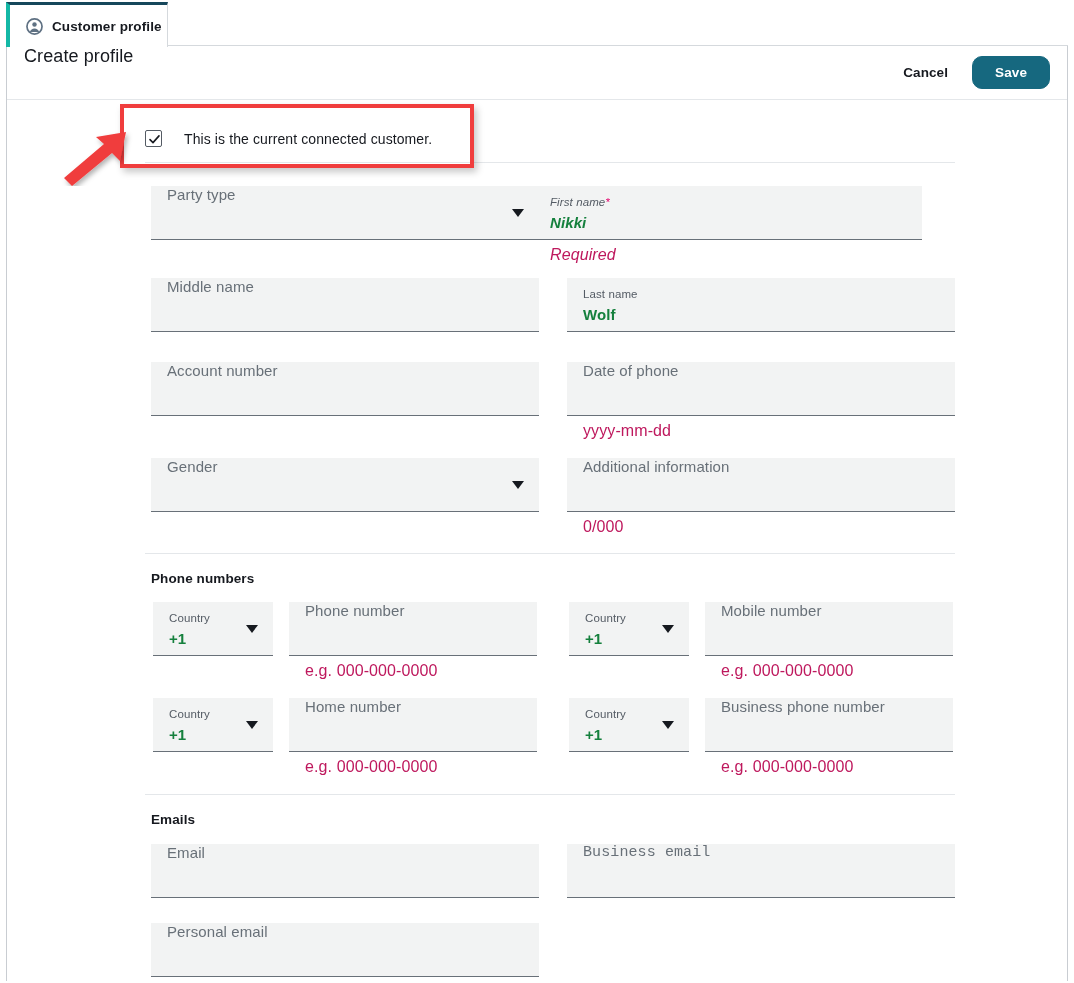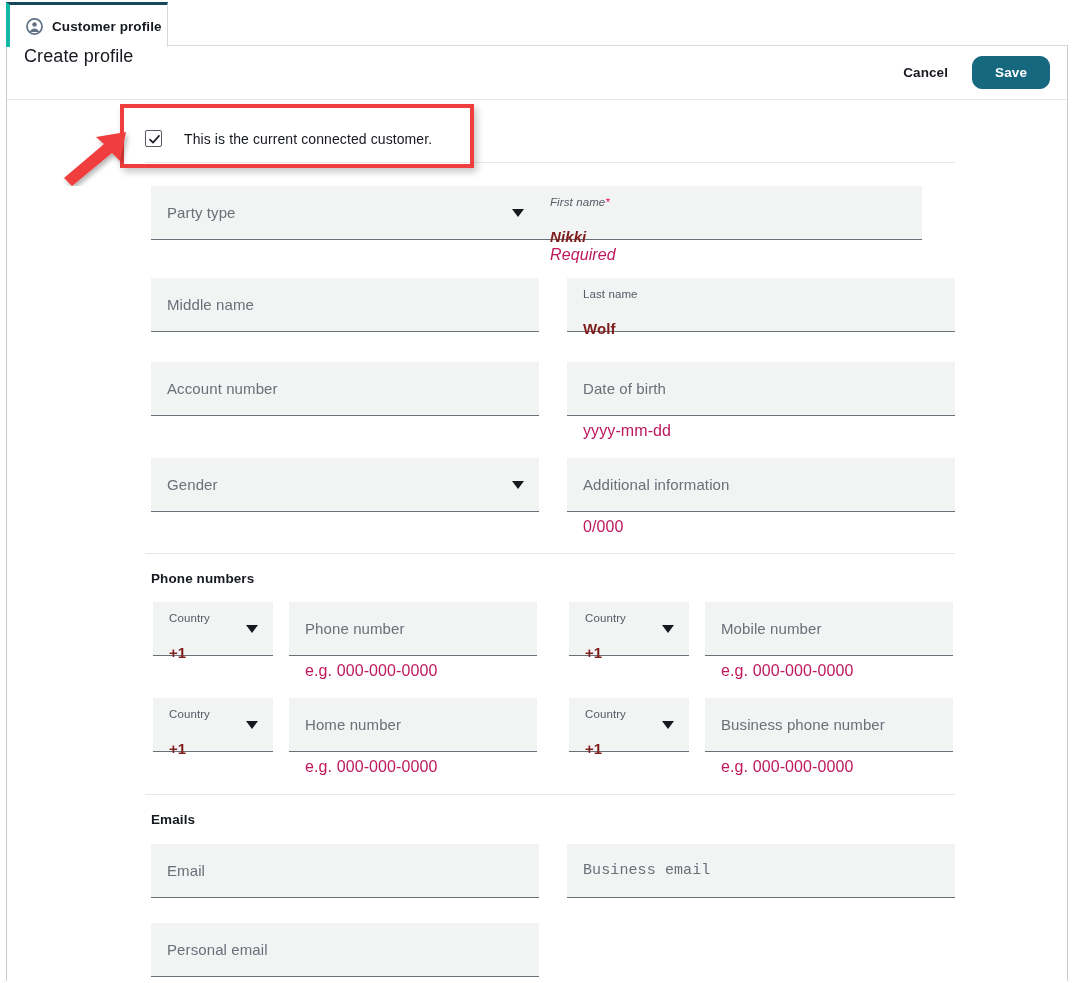--- a/index.html
+++ b/index.html
@@ -151,43 +151,43 @@
     position: absolute;
   }
   .field-box {
     background: #f2f3f3;
     border-bottom: 1px solid #687078;
     height: 54px;
     position: relative;
     cursor: text;
     display: flex;
     flex-direction: column;
-    justify-content: center;
+    justify-content: flex-start;
     padding: 0 16px;
   }
   .field-box.has-value { justify-content: flex-start; padding-top: 9px; }
   .field-placeholder {
     font-size: 15px;
     color: #687078;
     letter-spacing: 0.1px;
   }
   .field-minilabel {
     font-size: 11.5px;
     color: #545b64;
     letter-spacing: 0.1px;
     line-height: 15px;
   }
   .req-star { color: #e3066f; }
   .field-value {
     font-size: 15px;
-    color: #7f1d1d;
+    color: #15803d;
     font-weight: bold;
     letter-spacing: 0.1px;
     line-height: 20px;
-    margin-top: 17px;
+    margin-top: 3px;
   }
   .field-help {
     font-size: 16px;
     color: #be185d;
     padding-left: 16px;
     padding-top: 6px;
     letter-spacing: 0.1px;
   }
   .caret {
     position: absolute;
@@ -303,21 +303,21 @@
     </div>
 
     <div class="field" style="left:144px; top:262px; width:388px;">
       <div class="field-box">
         <span class="field-placeholder">Account number</span>
       </div>
     </div>
 
     <div class="field" style="left:560px; top:262px; width:388px;">
       <div class="field-box">
-        <span class="field-placeholder">Date of birth</span>
+        <span class="field-placeholder">Date of phone</span>
       </div>
       <div class="field-help">yyyy-mm-dd</div>
     </div>
 
     <div class="field" style="left:144px; top:358px; width:388px;">
       <div class="field-box">
         <span class="field-placeholder">Gender</span>
         <span class="caret"></span>
       </div>
     </div>

